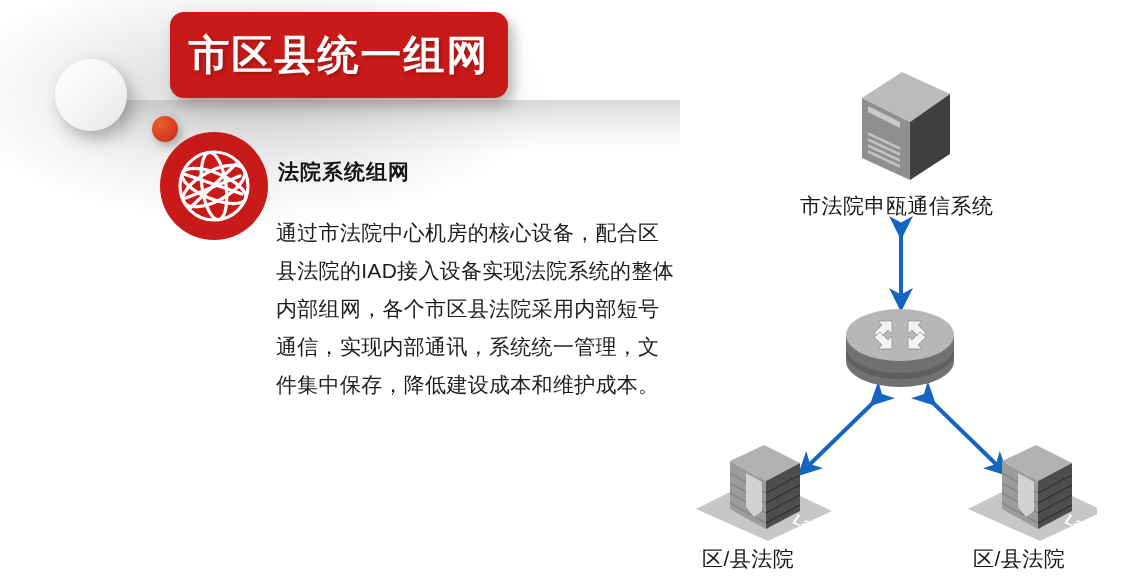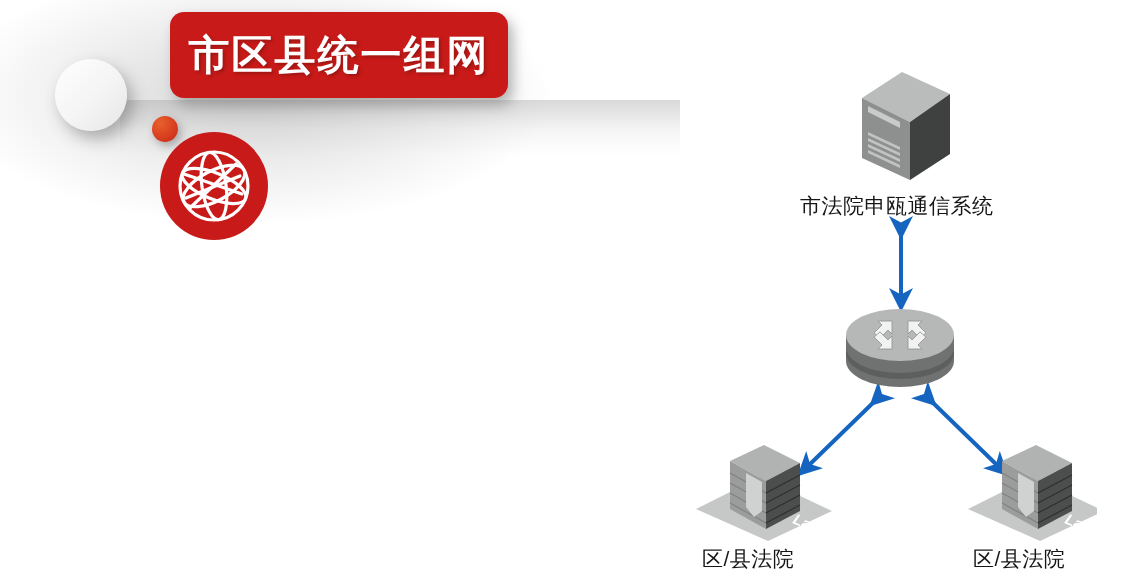--- a/index.html
+++ b/index.html
@@ -150,20 +150,22 @@
         <ellipse cx="54" cy="54" rx="34" ry="15" transform="rotate(-28 54 54)"></ellipse>
         <ellipse cx="54" cy="54" rx="34" ry="13" transform="rotate(22 54 54)"></ellipse>
         <ellipse cx="54" cy="54" rx="12" ry="34" transform="rotate(-8 54 54)"></ellipse>
         <path d="M24 42 L82 62"></path>
         <path d="M26 66 L80 44"></path>
         <path d="M30 76 L76 32"></path>
       </g>
     </svg>
   </div>
 
+  <div class="info-heading">法院系统组网</div>
+  <div class="info-body">通过市法院中心机房的核心设备，配合区县法院的IAD接入设备实现法院系统的整体内部组网，各个市区县法院采用内部短号通信，实现内部通讯，系统统一管理，文件集中保存，降低建设成本和维护成本。</div>
 
   <div class="diagram">
 
     <svg class="arrows" viewBox="0 0 484 581">
       <defs>
         <marker id="ah" markerWidth="6" markerHeight="6" refX="3" refY="3" orient="auto">
           <path d="M0,0 L6,3 L0,6 L1.6,3 Z" fill="#1565c0"></path>
         </marker>
       </defs>
       <g stroke="#1565c0" stroke-width="4" marker-start="url(#ah)" marker-end="url(#ah)">

